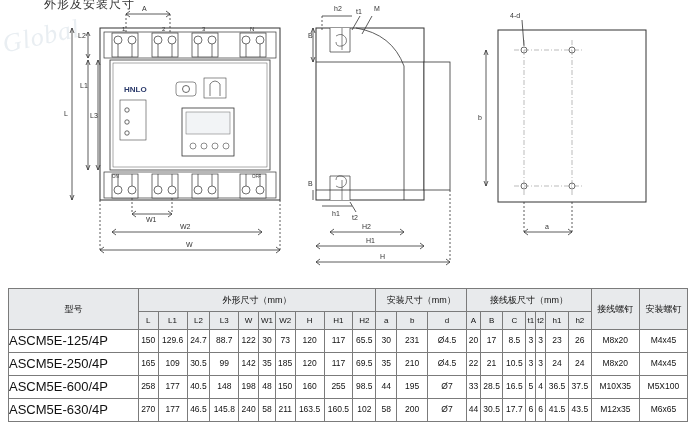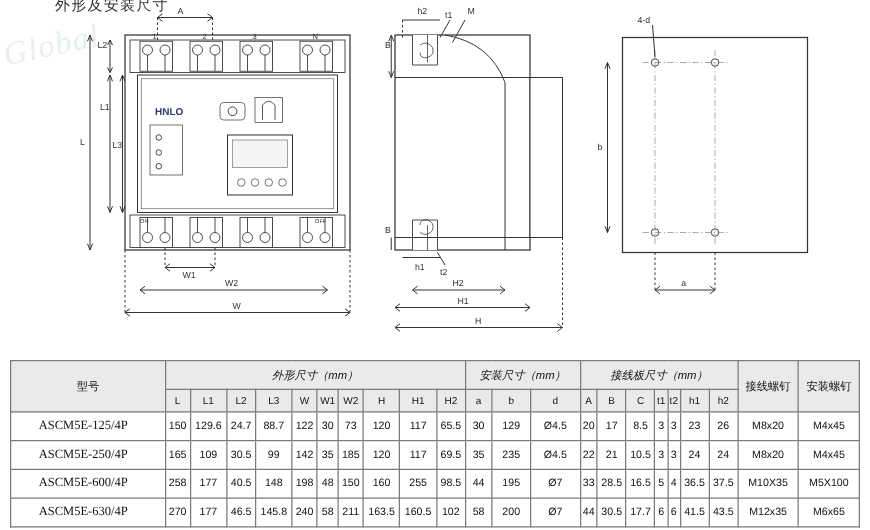--- a/index.html
+++ b/index.html
@@ -51,26 +51,25 @@
   table.spec thead th{
     background:#e8eaec;
     font-size:9px;
   }
   table.spec thead tr.sub th{
     font-size:8px;
     height:17px;
   }
   table.spec td.model{
     text-align:left;
-    padding-left:22px;
-    font-size:10px;
-    font-family:Liberation Serif, serif;
+    padding-left:0;
+    font-size:13px;
   }
   table.spec tbody tr{height:23px;}
-  .grp{font-size:9.5px;font-style:italic;}
+  .grp{font-size:9.5px;}
 </style>
 </head>
 <body>
 
 <div class="title-cn">外形及安装尺寸</div>
 <div class="wm">Global</div>
 <div class="wm2">Source</div>
 
 <svg id="drawings" viewBox="0 0 696 270" xmlns="http://www.w3.org/2000/svg">
   <g fill="none" stroke="#333" stroke-width="0.8" font-family="Liberation Sans, sans-serif" font-size="7">
@@ -352,21 +351,21 @@
       <td>129.6</td>
       <td>24.7</td>
       <td>88.7</td>
       <td>122</td>
       <td>30</td>
       <td>73</td>
       <td>120</td>
       <td>117</td>
       <td>65.5</td>
       <td>30</td>
-      <td>129</td>
+      <td>231</td>
       <td>Ø4.5</td>
       <td>20</td>
       <td>17</td>
       <td>8.5</td>
       <td>3</td>
       <td>3</td>
       <td>23</td>
       <td>26</td>
       <td>M8x20</td>
       <td>M4x45</td>
@@ -377,21 +376,21 @@
       <td>109</td>
       <td>30.5</td>
       <td>99</td>
       <td>142</td>
       <td>35</td>
       <td>185</td>
       <td>120</td>
       <td>117</td>
       <td>69.5</td>
       <td>35</td>
-      <td>235</td>
+      <td>210</td>
       <td>Ø4.5</td>
       <td>22</td>
       <td>21</td>
       <td>10.5</td>
       <td>3</td>
       <td>3</td>
       <td>24</td>
       <td>24</td>
       <td>M8x20</td>
       <td>M4x45</td>

